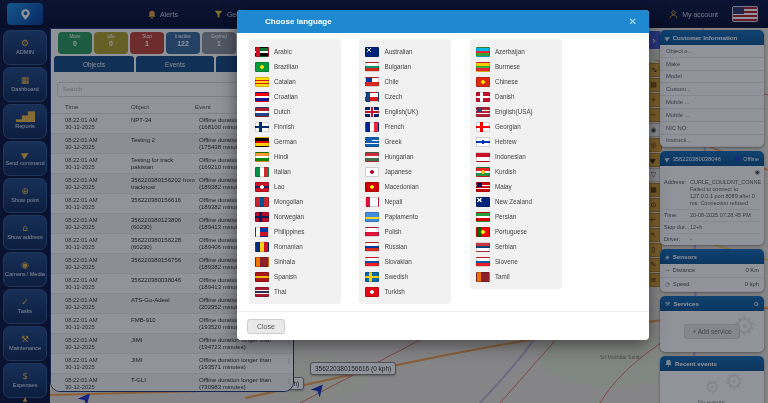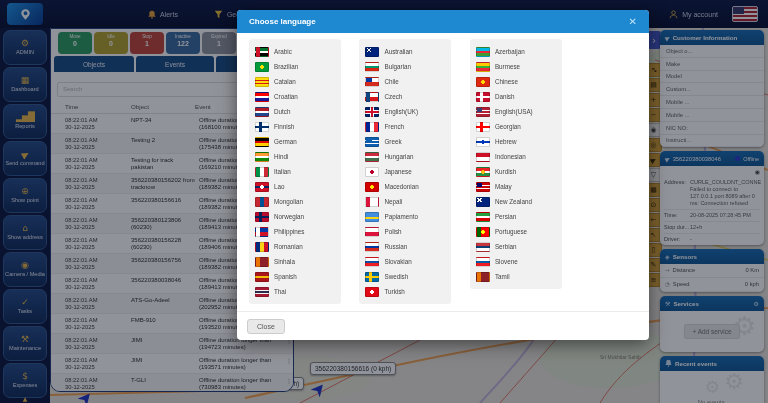--- a/index.html
+++ b/index.html
@@ -93,21 +93,21 @@
   .add-btn{position:relative;background:rgba(232,232,232,.95);border:1px solid #dcdcdc;border-radius:2px;
            font-size:6.5px;color:#777;padding:3px 7px;cursor:pointer;}
   .rec-body{position:relative;height:38px;overflow:hidden;}
   .rec-empty{position:absolute;bottom:4px;left:0;width:100%;text-align:center;font-size:6px;color:#888;}
 
   
   .overlay{position:absolute;left:0;top:0;width:768px;height:403px;background:rgba(5,9,24,.44);z-index:40;}
   .modal{position:absolute;left:237px;top:10px;width:412px;height:330px;background:#fff;border-radius:4px;
          z-index:50;box-shadow:0 4px 18px rgba(0,0,0,.5);overflow:hidden;}
   .m-head{height:23px;background:#1e88d0;display:flex;align-items:center;padding:0 12px;}
-  .m-title{color:#fff;font-size:8px;font-weight:bold;}
+  .m-title{color:#fff;font-size:8px;font-weight:bold;margin-left:16px;}
   .m-close{margin-left:auto;color:#bfe2fa;font-size:10px;cursor:pointer;}
   .m-body{padding:6px 0 0 12px;}
   .lang-col{display:inline-block;vertical-align:top;width:80px;margin-right:14px;background:#f1f1f1;
             border-radius:3px;padding:5px 6px;}
   .lang-row{display:flex;align-items:center;height:15px;cursor:pointer;}
   .flag{width:12px;height:8px;flex:none;margin-right:5px;border:1px solid rgba(0,0,0,.18);border-radius:1px;
         position:relative;overflow:hidden;background:#fff;}
   .lang-lbl{font-size:6.3px;color:#444;white-space:nowrap;}
   .m-foot{position:absolute;left:0;bottom:0;width:100%;height:28px;border-top:1px solid #ececec;display:flex;align-items:center;}
   .m-close-btn{margin-left:10px;background:#e9e9e9;border:1px solid #ccc;border-radius:3px;

